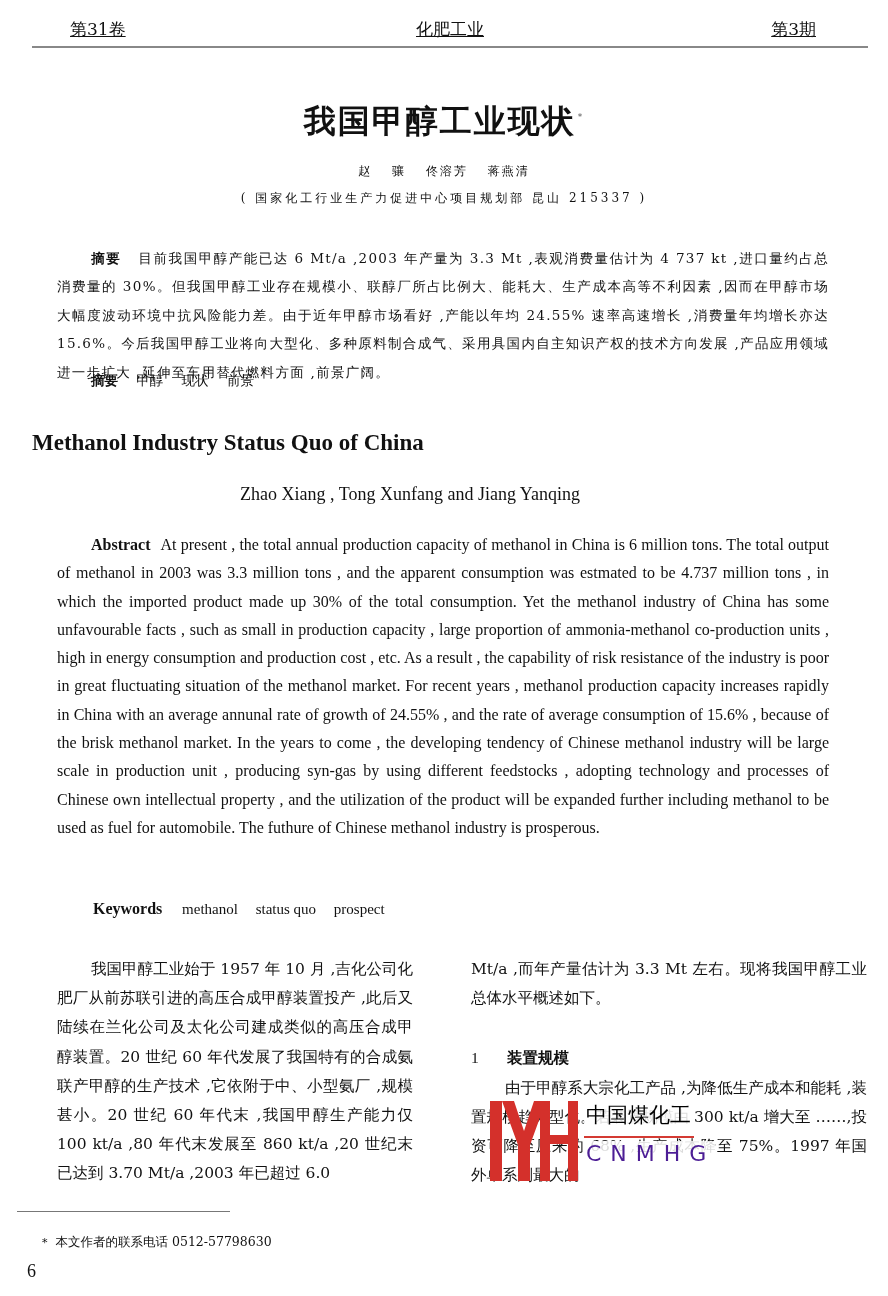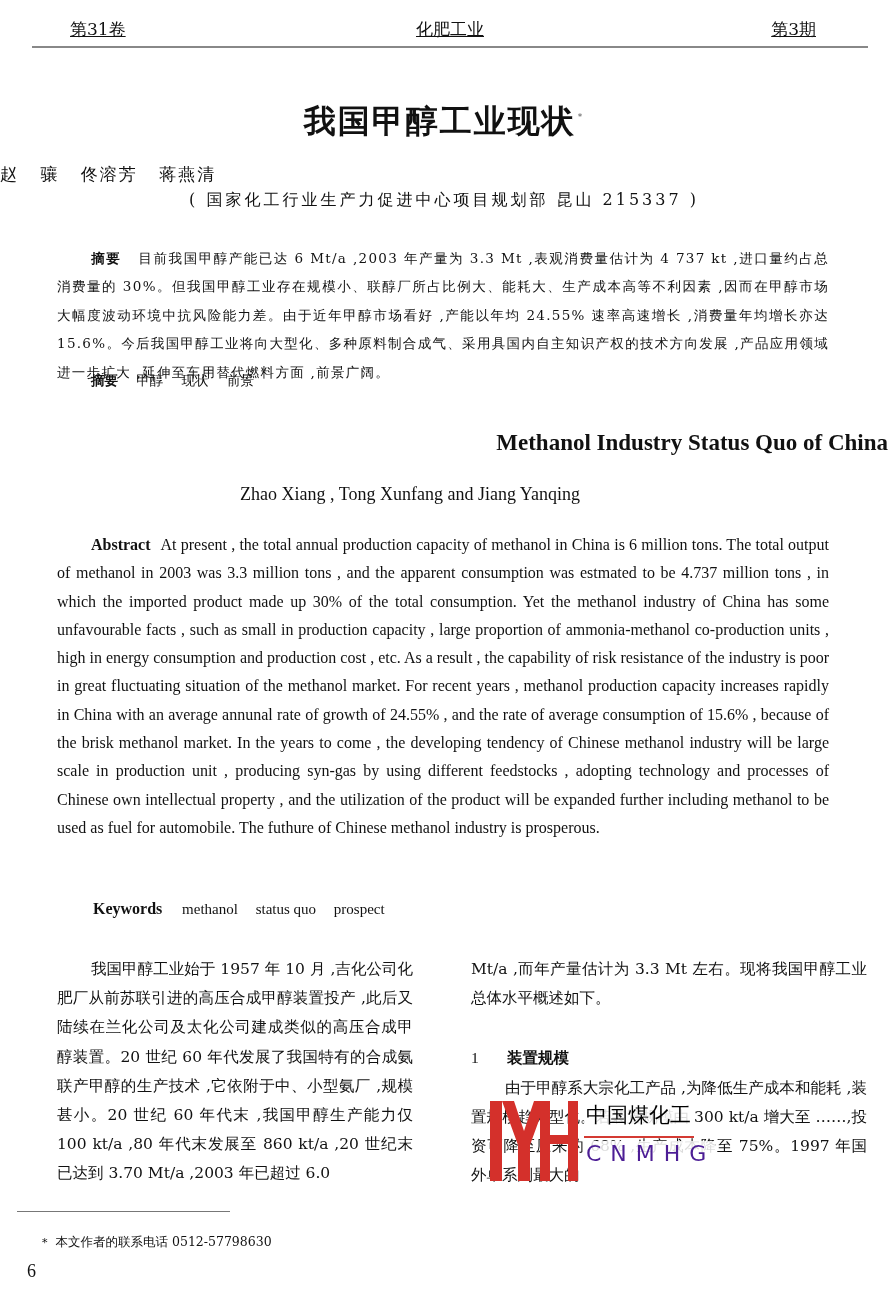--- a/index.html
+++ b/index.html
@@ -8,31 +8,31 @@
 
   .running-header { position: absolute; left: 32px; top: 14px; width: 836px; height: 34px; border-bottom: 2px solid #888; }
   .rh-left, .rh-center, .rh-right { position: absolute; top: 4px; font-size: 17px; font-family: "DejaVu Serif", serif; text-decoration: underline; }
   .rh-left { left: 38px; }
   .rh-center { left: 0; right: 0; text-align: center; }
   .rh-right { right: 52px; }
 
   .title-cn { position: absolute; top: 100px; left: 0; width: 888px; text-align: center; font-size: 32px; font-weight: bold; font-family: "DejaVu Sans", sans-serif; letter-spacing: 2px; }
   .title-cn sup { font-size: 9px; font-weight: normal; vertical-align: top; position: relative; top: 12px; margin-left: 2px; color: #555; }
 
-  .authors-cn { position: absolute; top: 163px; left: 0; width: 888px; font-size: 17px; word-spacing: 14px; letter-spacing: 2px; }
-  .affil-cn { position: absolute; top: 190px; left: 0; width: 888px; text-align: center; font-size: 16px; letter-spacing: 3px; }
+  .authors-cn { position: absolute; top: 163px; left: 0; width: 888px; text-align: center; font-size: 12px; word-spacing: 14px; letter-spacing: 2px; }
+  .affil-cn { position: absolute; top: 190px; left: 0; width: 888px; text-align: center; font-size: 12px; letter-spacing: 3px; }
 
   .abstract-cn { position: absolute; left: 57px; top: 244px; width: 772px; font-size: 13.5px; line-height: 28.4px; letter-spacing: 1.3px; text-align: justify; }
   .abstract-cn .lbl { font-weight: bold; font-family: "DejaVu Sans", sans-serif; }
   .indent { display: inline-block; width: 34px; }
   .kw-cn { position: absolute; left: 91px; top: 372px; font-size: 13.5px; }
   .kw-cn .lbl { font-weight: bold; font-family: "DejaVu Sans", sans-serif; margin-right: 14px; }
   .kw-cn .kw { margin-right: 14px; }
 
-  .title-en { position: absolute; top: 430px; left: 0; width: 888px; text-align: right; font-size: 23px; font-weight: bold; font-family: "Liberation Serif", serif; }
+  .title-en { position: absolute; top: 430px; left: 0; width: 888px; text-align: left; font-size: 23px; font-weight: bold; font-family: "Liberation Serif", serif; padding-left: 32px; }
   .authors-en { position: absolute; top: 484px; left: 0; width: 820px; text-align: center; font-size: 18px; font-family: "Liberation Serif", serif; }
 
   .abstract-en { position: absolute; left: 57px; top: 531px; width: 772px; font-size: 16px; line-height: 28.3px; text-align: justify; font-family: "Liberation Serif", serif; }
   .abstract-en .lbl { font-weight: bold; margin-right: 10px; }
   .kw-en { position: absolute; left: 93px; top: 900px; font-size: 15px; font-family: "Liberation Serif", serif; }
   .kw-en .lbl { font-weight: bold; font-size: 16px; margin-right: 16px; }
   .kw-en .kw { margin-right: 14px; }
 
   .col { position: absolute; font-size: 15.5px; line-height: 29.2px; font-family: "DejaVu Serif", serif; text-align: justify; }
   .col-left { left: 57px; top: 955px; width: 356px; }

